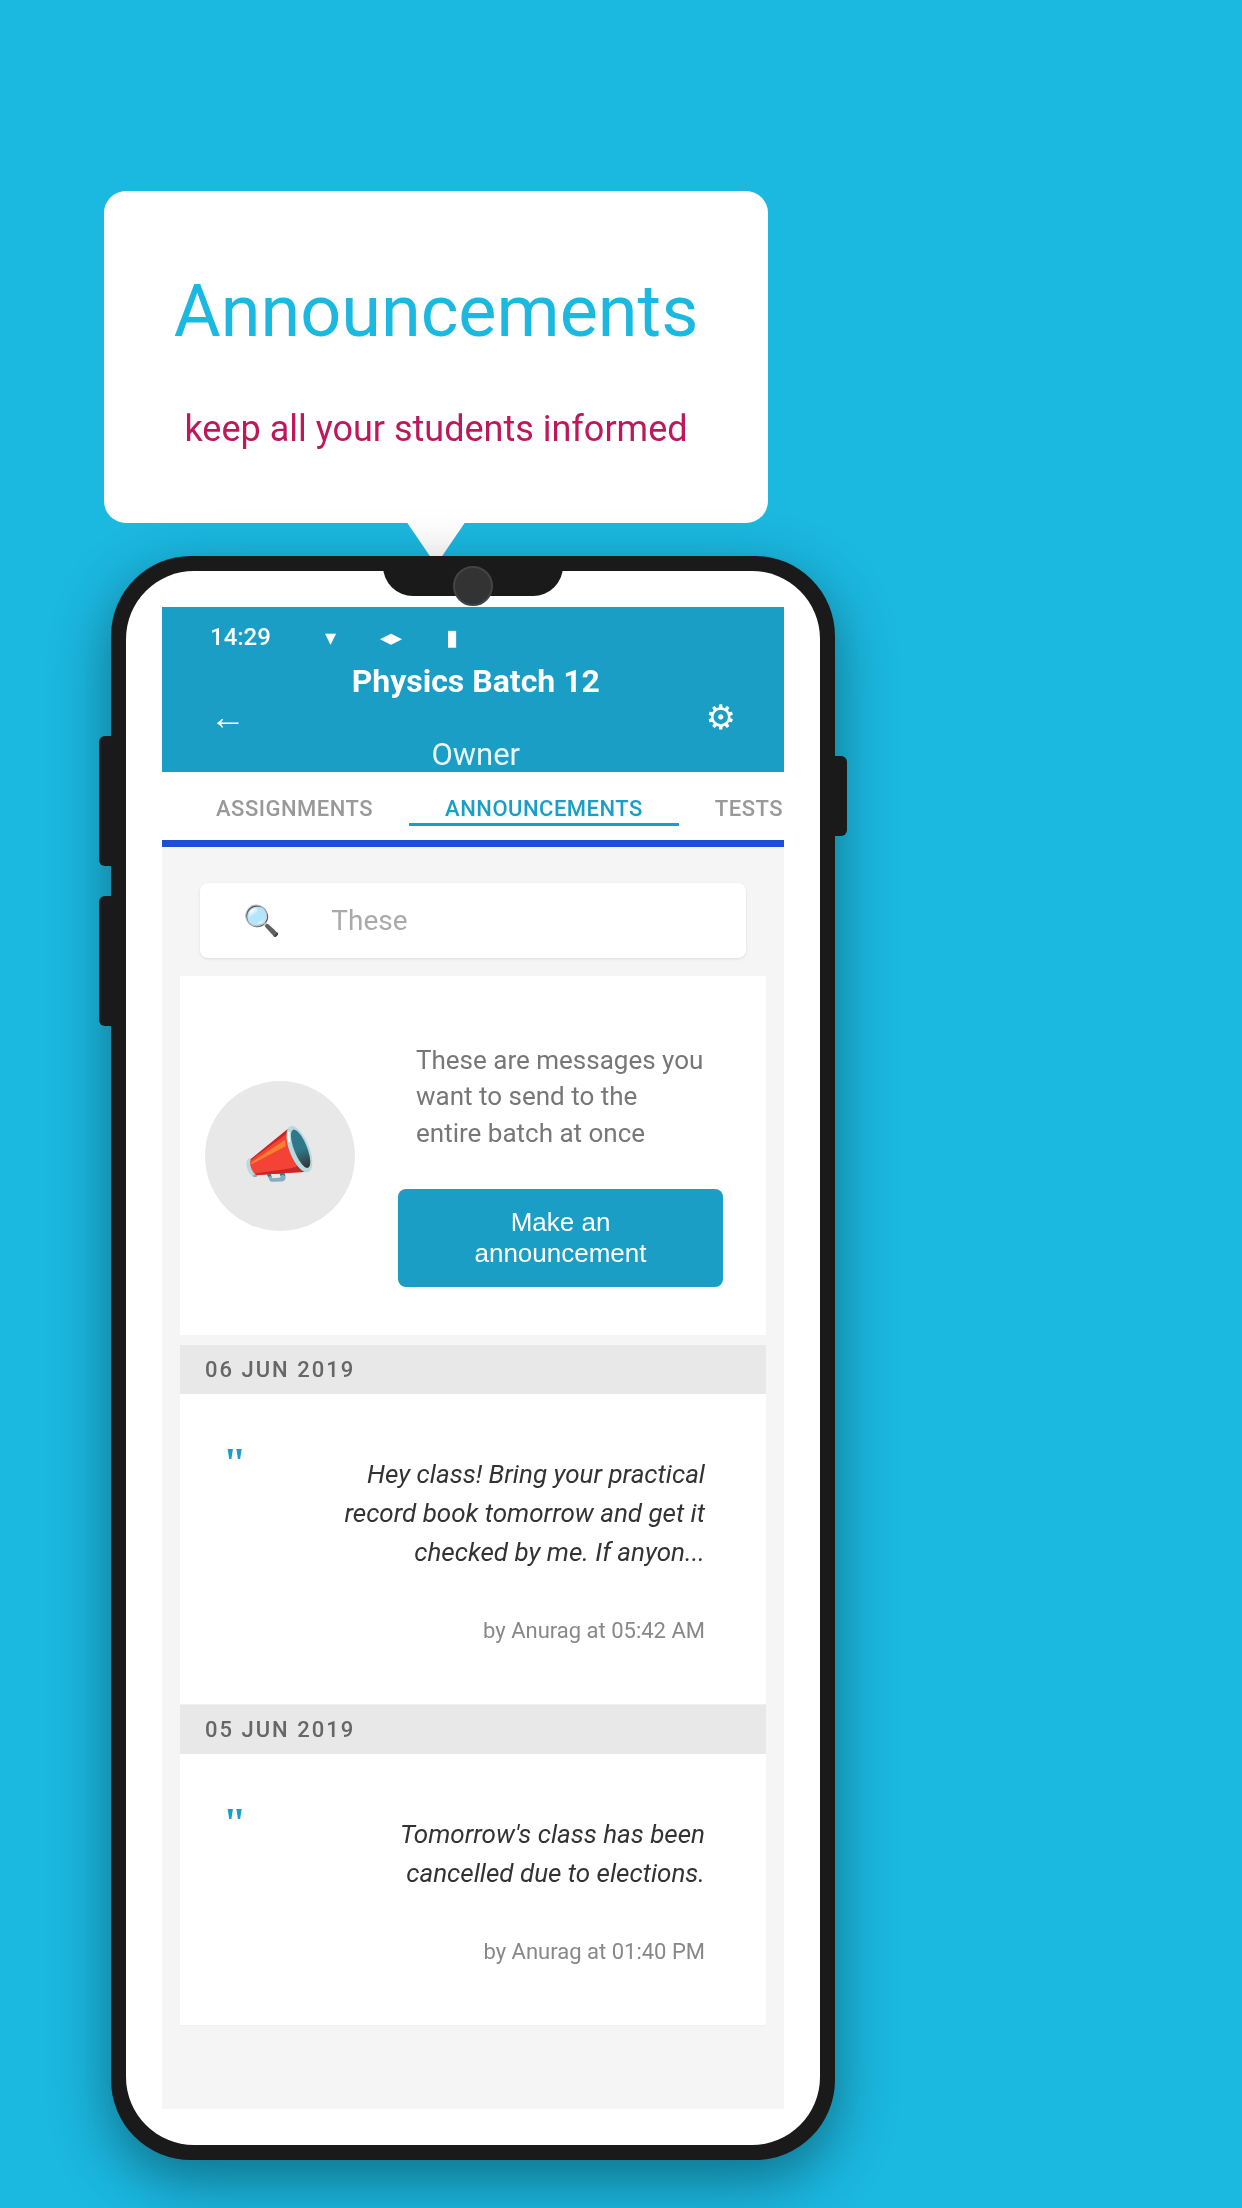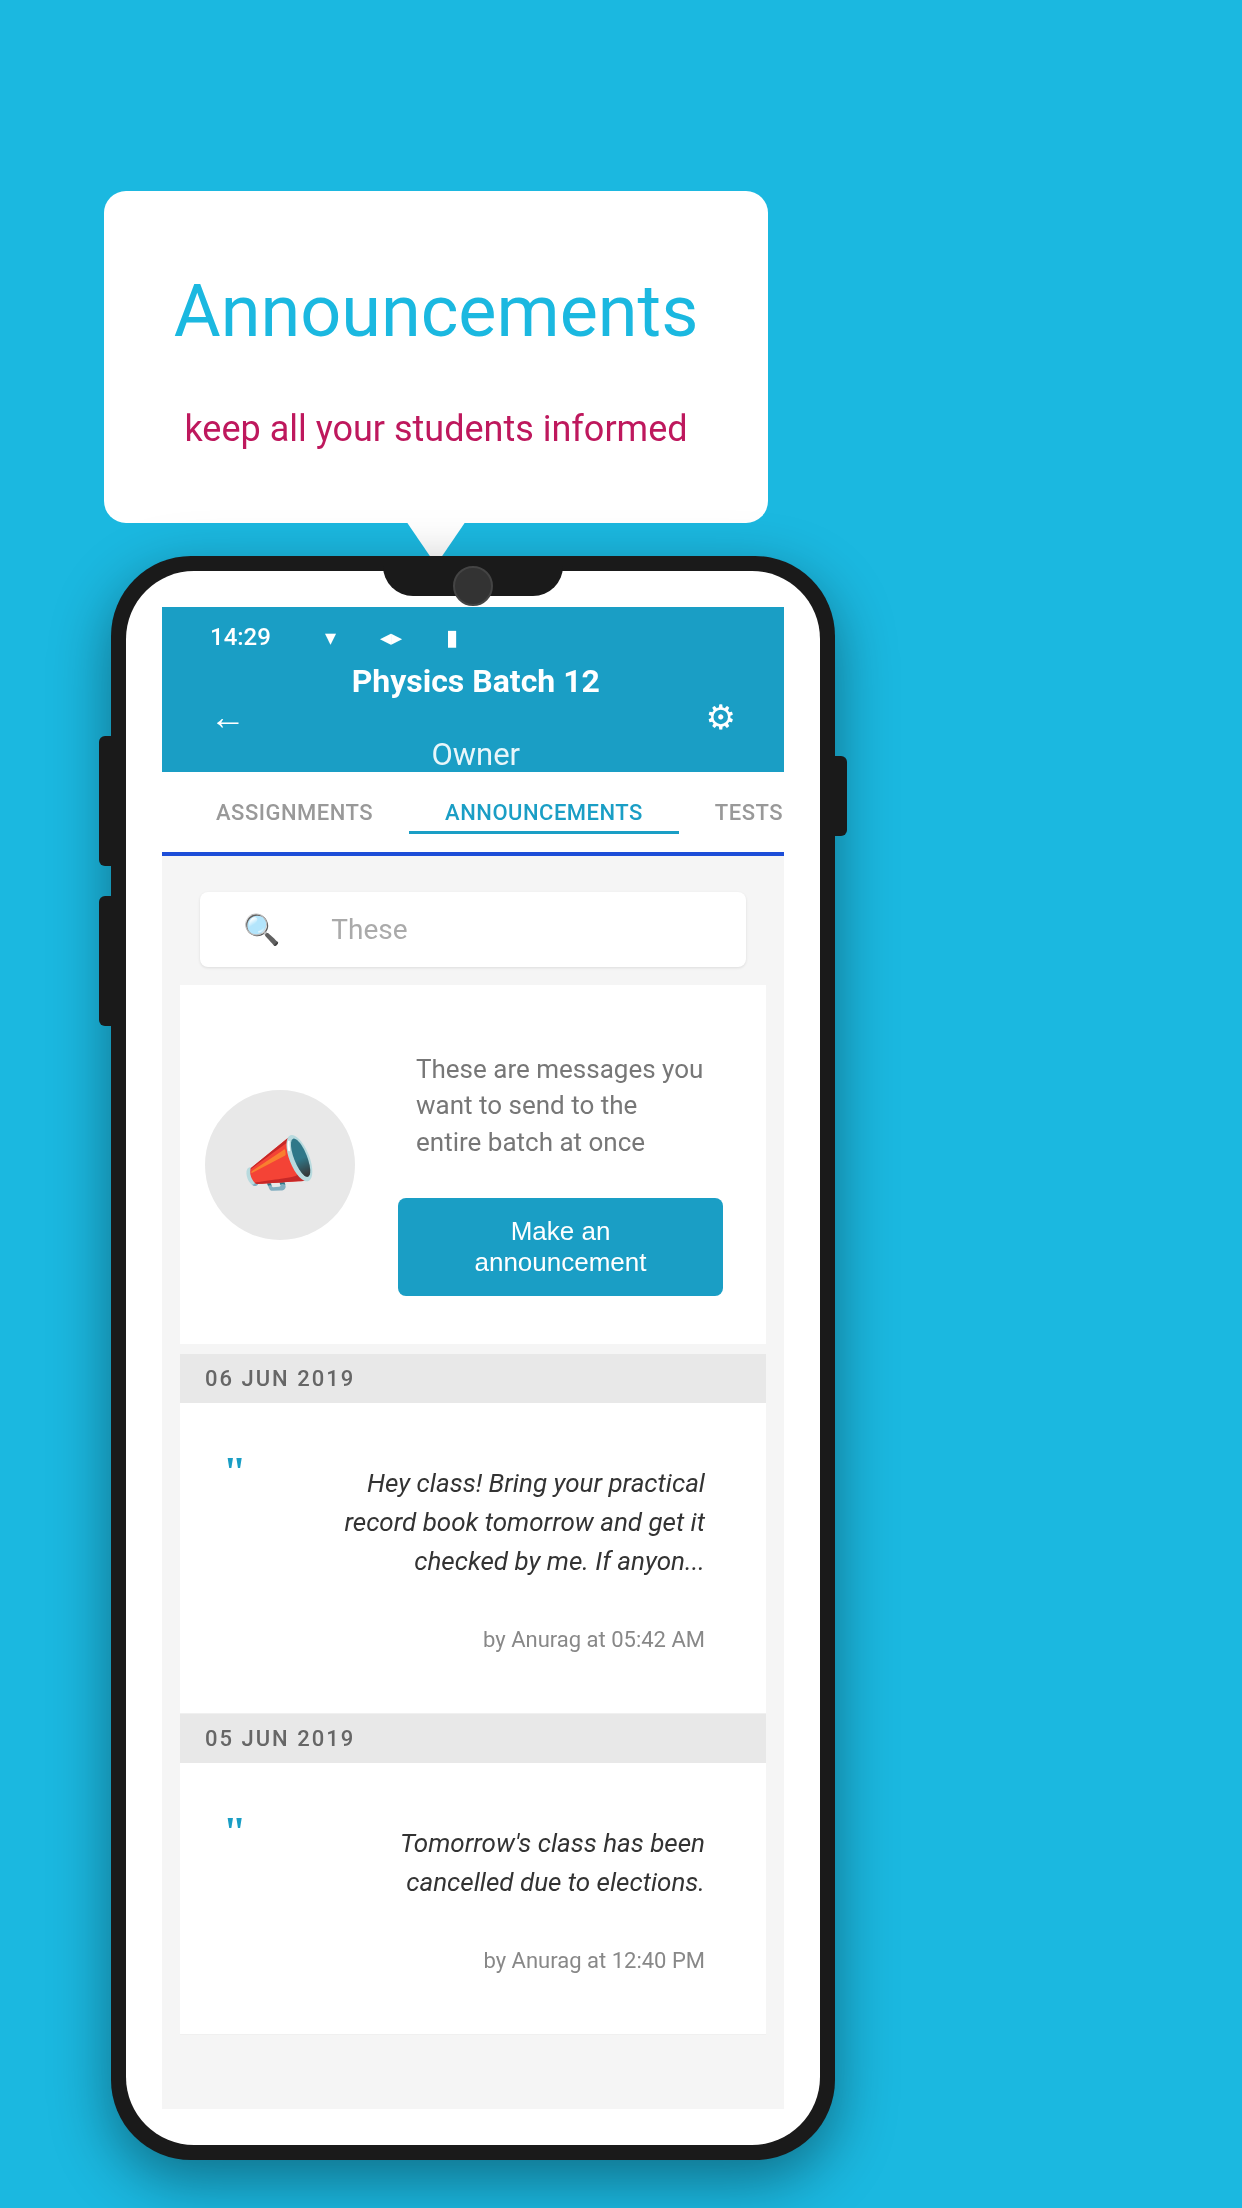--- a/index.html
+++ b/index.html
@@ -179,22 +179,22 @@
     .gear-icon {
       color: white;
       font-size: 34px;
       cursor: pointer;
     }
 
     
     .tabs {
       display: flex;
       background: white;
-      border-bottom: 4px solid #1d4ed8;
-      height: 84px;
+      border-bottom: 7px solid #1d4ed8;
+      height: 75px;
     }
     .tab {
       flex: 1;
       display: flex;
       align-items: center;
       justify-content: center;
       font-size: 22px;
       font-weight: 500;
       color: #999;
       cursor: pointer;
@@ -415,21 +415,21 @@
               <div class="announcement-text">Hey class! Bring your practical record book tomorrow and get it checked by me. If anyon...</div>
               <div class="announcement-meta">by Anurag at 05:42 AM</div>
             </div>
           </div>
 
           <div class="date-separator">05  JUN  2019</div>
           <div class="announcement-item">
             <span class="quote-icon">"</span>
             <div class="announcement-content">
               <div class="announcement-text">Tomorrow's class has been cancelled due to elections.</div>
-              <div class="announcement-meta">by Anurag at 12:40 PM</div>
+              <div class="announcement-meta">by Anurag at 01:40 PM</div>
             </div>
           </div>
 
         </div>
       </div>
     </div>
   </div>
 </div>
 
 </body></html>

